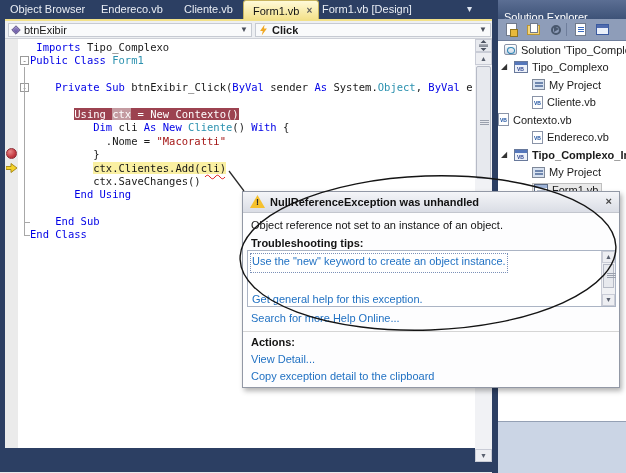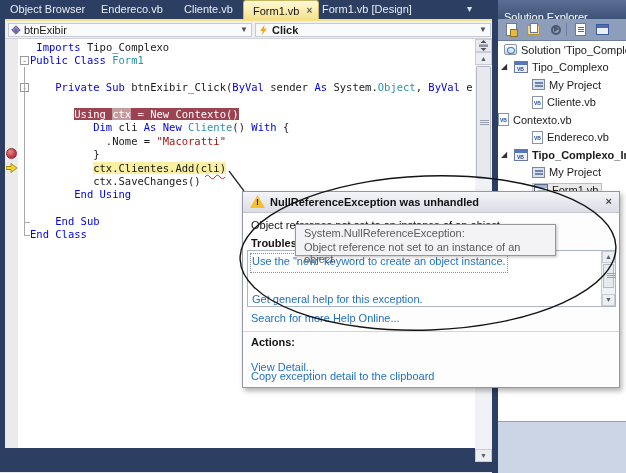--- a/index.html
+++ b/index.html
@@ -125,21 +125,21 @@
   .tips-box{position:absolute;left:4px;top:58px;width:369px;height:57px;border:1px solid #ABB4C4;background:#fff;}
   .tip-link{position:absolute;left:4px;height:16px;color:#2272C3;white-space:nowrap;}
   .tip-link.focused{outline:1px dotted #7A90B8;outline-offset:1px;}
   .tips-sb{position:absolute;right:0;top:0;width:14px;height:100%;background:#F0F1F4;border-left:1px solid #C9CCD6;}
   .tips-sb .sb-btn{width:13px;height:12px;line-height:10px;}
   .tips-thumb{position:absolute;left:1px;top:13px;width:11px;height:24px;background:#E7E9EE;border:1px solid #B6BAC6;}
   .link{color:#2272C3;}
   .popup-sep{position:absolute;left:0;top:139px;width:100%;height:1px;background:#D5D5D5;}
   .search-link{position:absolute;left:8px;top:120px;}
   .actions-label{position:absolute;left:8px;top:144px;font-weight:bold;color:#141414;text-align:center;}
-  .action-1{position:absolute;left:8px;top:161px;margin-top:8px;}
+  .action-1{position:absolute;left:8px;top:161px;}
   .action-2{position:absolute;left:8px;top:178px;}
 
   
   .tooltip{position:absolute;left:295px;top:224px;width:261px;height:32px;background:#F3F3F5;
            border:1px solid #979797;z-index:60;box-shadow:1px 1px 3px rgba(0,0,0,.25);color:#5A5A5A;}
   .tooltip .l1{position:absolute;left:8px;top:2px;}
   .tooltip .l2{position:absolute;left:8px;top:16px;}
 
   .overlay{position:absolute;left:0;top:0;z-index:70;pointer-events:none;}
 </style>
@@ -323,24 +323,20 @@
     <div class="tip-link focused" style="top: 4px;">Use the "new" keyword to create an object instance.</div>
         <div class="tip-link" style="top: 42px;">Get general help for this exception.</div>
       </div>
     <div class="search-link link">Search for more Help Online...</div>
     <div class="popup-sep"></div>
     <div class="actions-label">Actions:</div>
     <div class="action-1 link">View Detail...</div>
     <div class="action-2 link">Copy exception detail to the clipboard</div>
   </div>
 
-  <div class="tooltip">
-    <div class="l1">System.NullReferenceException:</div>
-    <div class="l2">Object reference not set to an instance of an object.</div>
-  </div>
 
   <svg class="overlay" width="626" height="473">
     <ellipse cx="428" cy="253" rx="188" ry="77" fill="none" stroke="#141414" stroke-width="1.4" transform="rotate(-2 428 253)"></ellipse>
     <line x1="229" y1="171" x2="244" y2="191" stroke="#2A2A2A" stroke-width="1.3"></line>
     <path d="M205 177 q2.5 -3.5 5 0 t5 0 t5 0 t5 0" fill="none" stroke="#E02020" stroke-width="1"></path>
   </svg>
 
 </div>
 
 </body></html>

